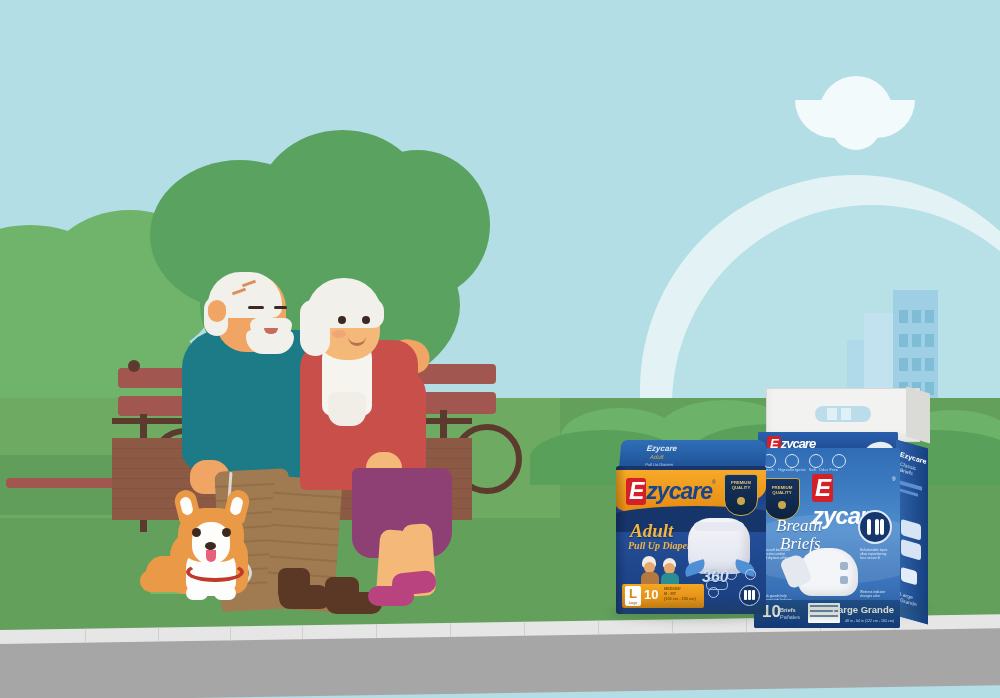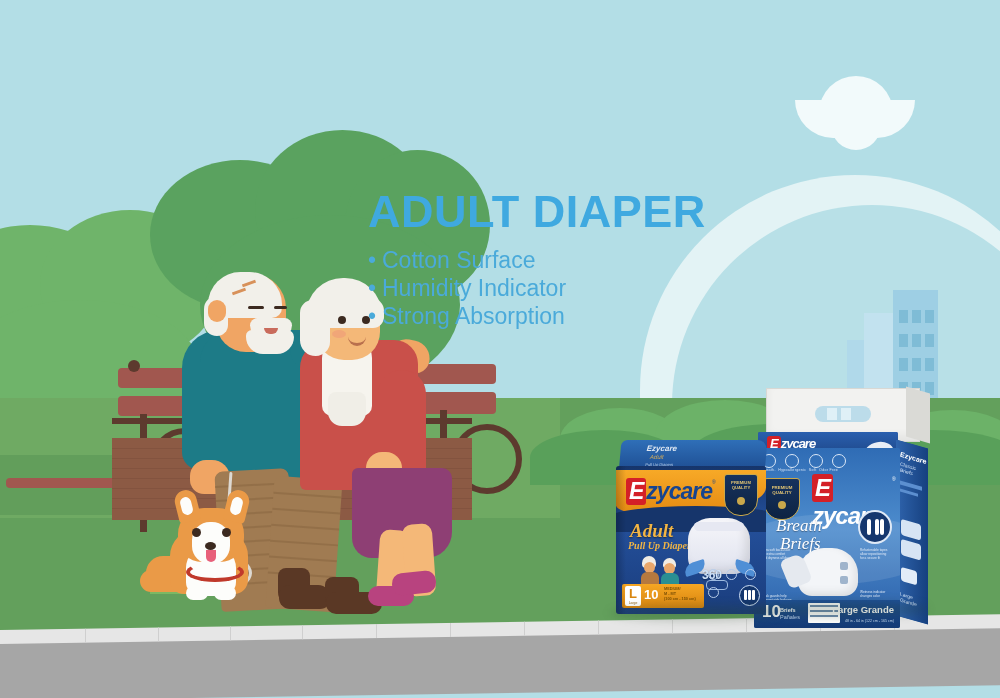--- a/index.html
+++ b/index.html
@@ -351,32 +351,20 @@
 
     <div style="position:absolute;left:206px;top:550px;width:10px;height:12px;background:#e8607a;border-radius:0 0 6px 6px;"></div>
 
     <div style="position:absolute;left:186px;top:562px;width:50px;height:12px;border:4px solid #c0392b;border-radius:50%;border-top-color:transparent;"></div>
 
     <div class="dog-white" style="left:186px;top:586px;width:22px;height:14px;border-radius:8px;"></div>
     <div class="dog-white" style="left:214px;top:586px;width:22px;height:14px;border-radius:8px;"></div>
   </div>
 
 
-  <div class="headline">ADULT DIAPER</div>
-  <div class="bullets">
-    <div class="bullet">
-      <span class="dot">•</span><span>Cotton Surface</span>
-    </div>
-    <div class="bullet">
-      <span class="dot">•</span><span>Humidity Indicator</span>
-    </div>
-    <div class="bullet">
-      <span class="dot">•</span><span>Strong Absorption</span>
-    </div>
-  </div>
 
   <div class="pack" style="left:748px;top:388px;width:185px;height:250px;">
 
     <div style="position:absolute;left:18px;top:0px;width:152px;height:52px;background:#f2f2f0;
                 border:1px solid #d8d8d4;box-shadow:inset 0 -6px 8px rgba(0,0,0,.06);">
       <div style="position:absolute;left:48px;top:17px;width:56px;height:16px;background:#bcdcea;border-radius:8px;">
         <div style="position:absolute;left:12px;top:2px;width:10px;height:12px;background:#dff0f7;"></div>
         <div style="position:absolute;left:26px;top:2px;width:10px;height:12px;background:#dff0f7;"></div>
       </div>
     </div>
@@ -541,22 +529,22 @@
         <div style="position:absolute;left:23px;top:4px;width:13px;height:10px;background:#f0ece4;border-radius:7px 7px 3px 3px;"></div>
         <div style="position:absolute;left:24px;top:9px;width:11px;height:11px;background:#e8a76b;border-radius:50%;"></div>
         <div style="position:absolute;left:21px;top:19px;width:18px;height:19px;background:#2a8f93;border-radius:6px 6px 2px 2px;"></div>
       </div>
 
       <div style="position:absolute;left:72px;top:52px;width:62px;height:56px;
                   background:linear-gradient(180deg,#f6f6fa,#dfe2ee);
                   border-radius:22px 22px 16px 16px;box-shadow:inset -5px -5px 10px rgba(0,0,0,.10);"></div>
       <div style="position:absolute;left:78px;top:56px;width:50px;height:9px;background:#e6e8f2;border-radius:5px;"></div>
 
-      <div style="position:absolute;left:86px;top:102px;font-size:12px;font-weight:bold;color:#cfe2f8;
-                  text-shadow:0 1px 2px rgba(0,0,0,.4);">360</div>
+      <div style="position:absolute;left:86px;top:102px;font-size:16px;font-weight:bold;color:#cfe2f8;
+                  font-style:italic;text-shadow:0 1px 2px rgba(0,0,0,.4);">360</div>
 
       <div style="position:absolute;left:68px;top:96px;width:22px;height:12px;background:#4f8fd6;
                   border-radius:12px 2px 12px 2px;transform:rotate(-18deg);"></div>
       <div style="position:absolute;left:118px;top:96px;width:22px;height:12px;background:#4f8fd6;
                   border-radius:2px 12px 2px 12px;transform:rotate(18deg);"></div>
       <div style="position:absolute;left:90px;top:114px;width:20px;height:8px;border:1px solid #9dbbe0;border-radius:4px;"></div>
 
       <div style="position:absolute;left:6px;bottom:6px;width:82px;height:24px;
                   background:linear-gradient(180deg,#f5a623,#d88510);border-radius:2px;">
         <div style="position:absolute;left:3px;top:2px;width:16px;height:20px;background:#fff;border-radius:2px;

